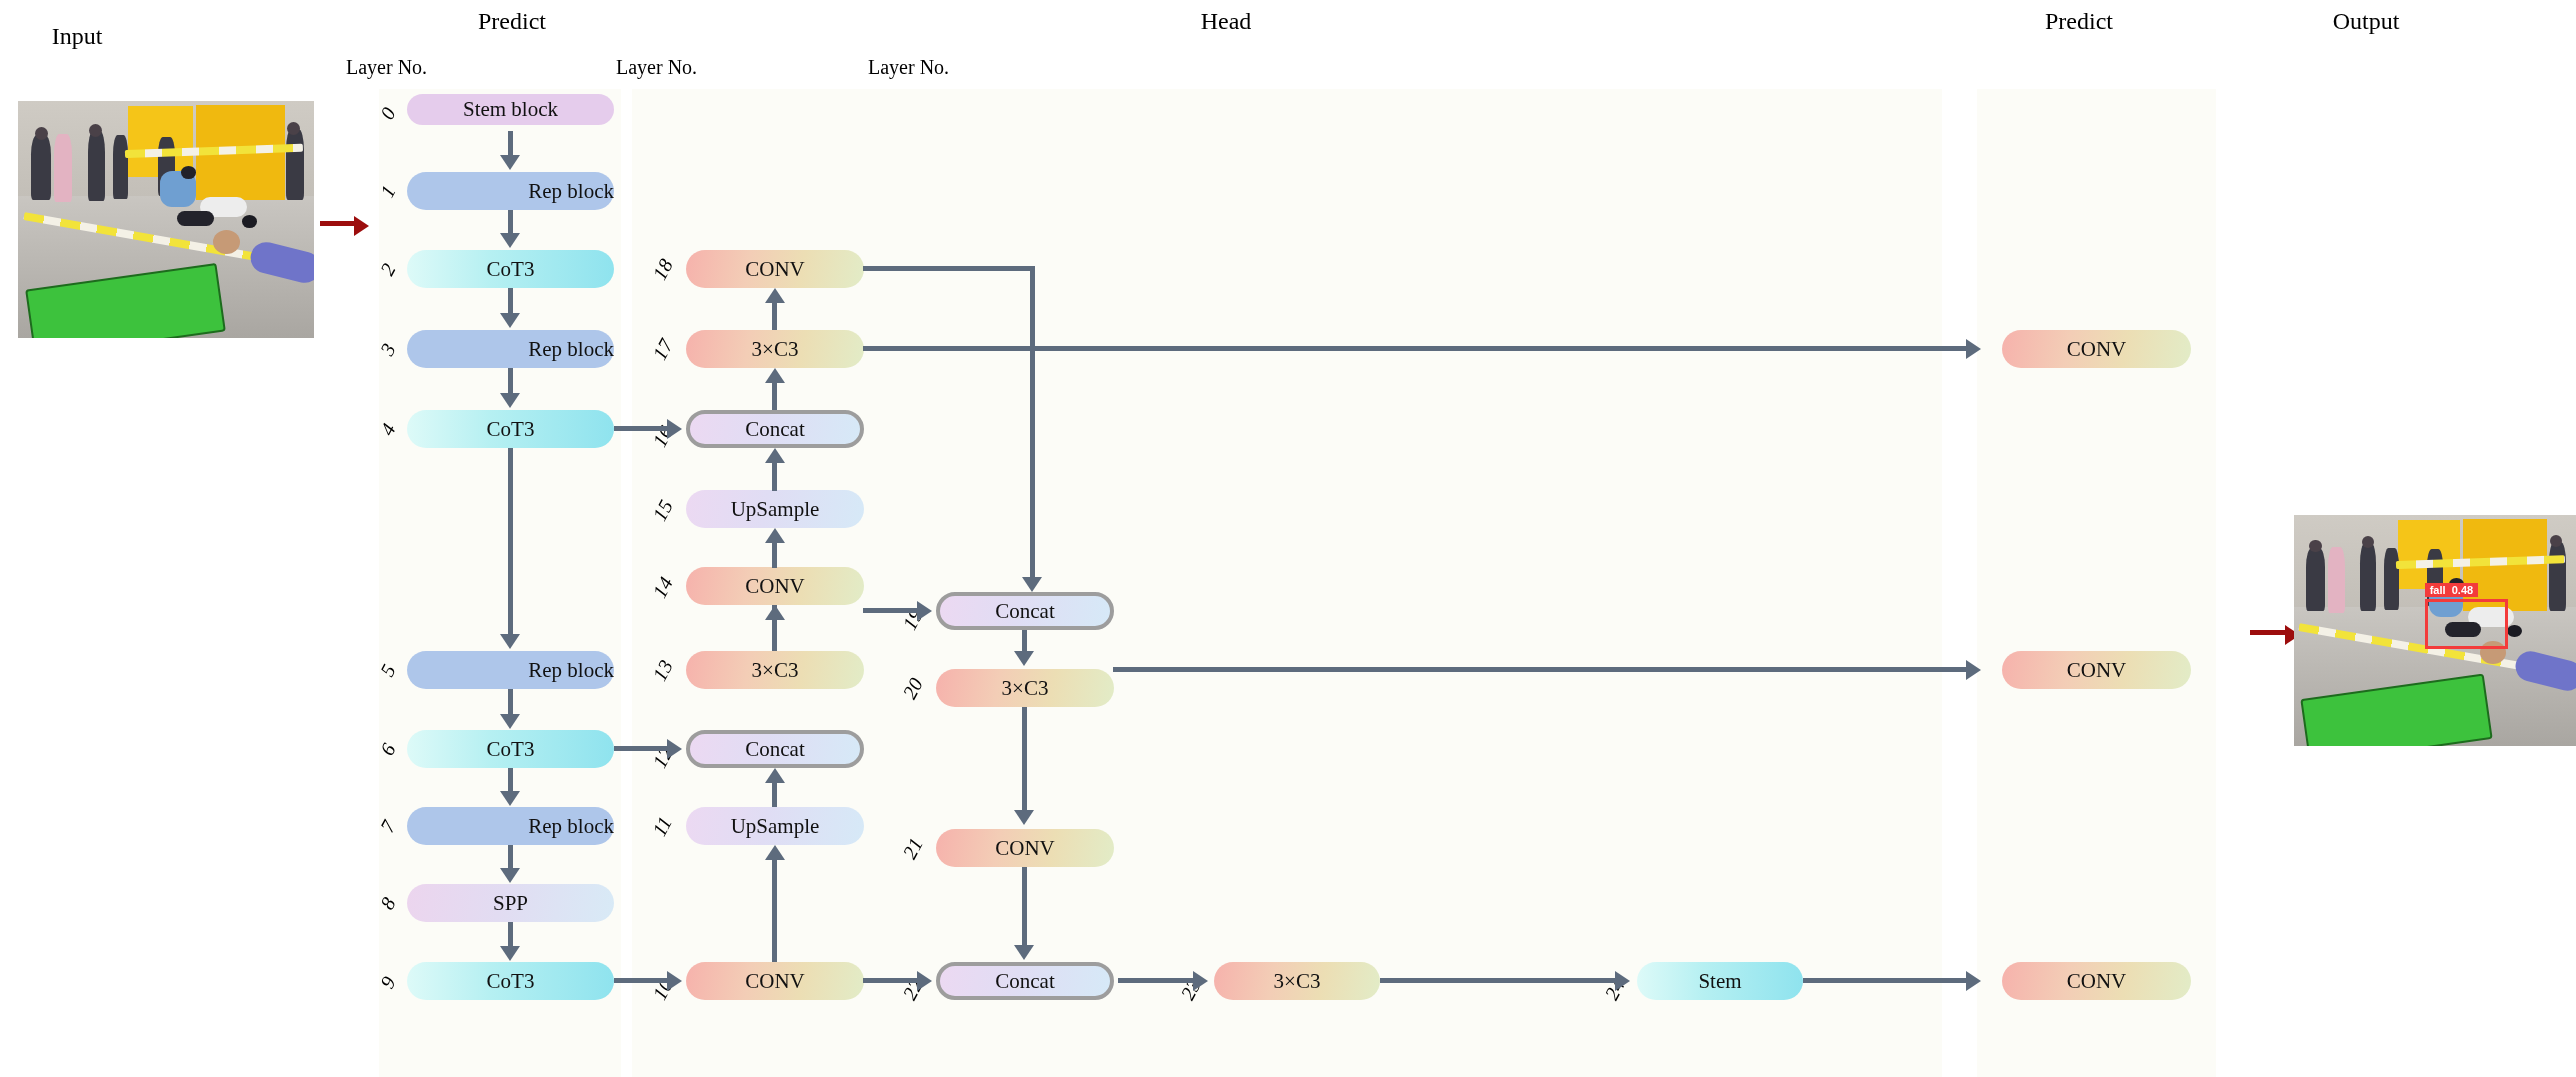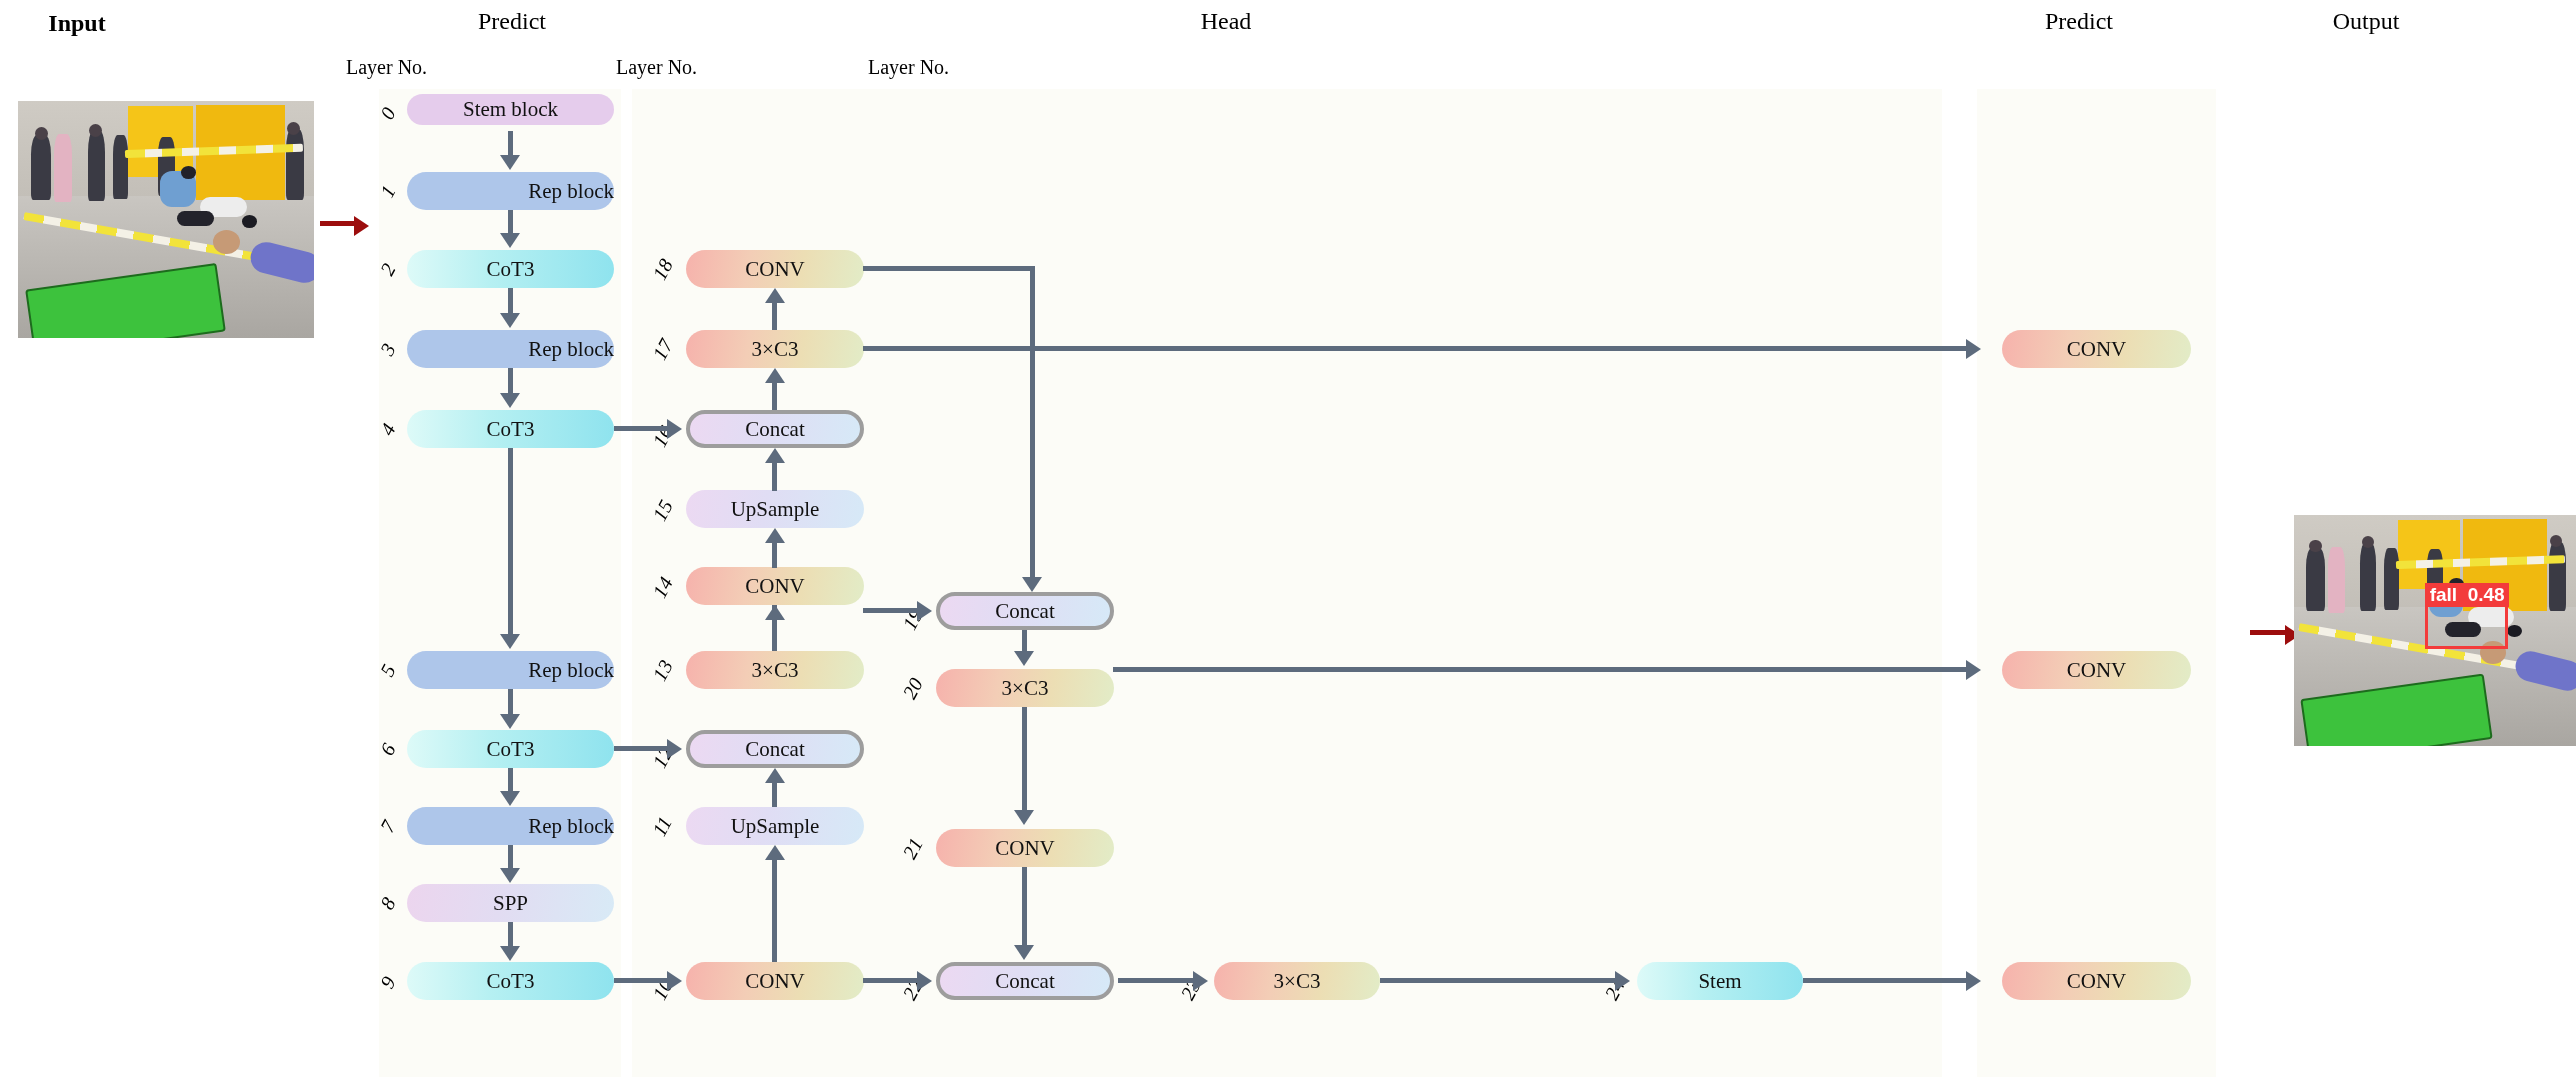--- a/index.html
+++ b/index.html
@@ -93,33 +93,33 @@
   .sc-person{position:absolute;background:#3a3a44;border-radius:30% 30% 10% 10%;}
   .sc-head{position:absolute;background:#4a4148;border-radius:50%;}
   .sc-arm{position:absolute;background:#6f74c9;border-radius:24px;}
   .sc-hand{position:absolute;background:#c69a76;border-radius:50%;}
   .sc-fallen{position:absolute;background:#ededed;border-radius:24px;}
   .sc-fallen2{position:absolute;background:#23232b;border-radius:18px;}
   .bbox{position:absolute;border:3px solid #f33b3b;box-sizing:border-box;}
   .bbox-label{
     position:absolute;background:#f33b3b;color:#fff;
     font-family:"Liberation Sans","DejaVu Sans",sans-serif;
-    font-size:19px;font-weight:bold;padding:1.2px 4.7px;white-space:nowrap;
+    font-size:11px;font-weight:bold;padding:1.2px 4.7px;white-space:nowrap;
   }
 </style>
 </head>
 <body>
 
 <div id="stage">
 
   <div class="panel" style="left:379px;top:89px;width:242px;height:988px;"></div>
   <div class="panel" style="left:632px;top:89px;width:1310px;height:988px;"></div>
   <div class="panel" style="left:1977px;top:89px;width:239px;height:988px;"></div>
 
-  <div class="sec-title" style="left:77px;top:10px;font-weight:bold;">Input</div>
+  <div class="sec-title" style="left:77px;top:23px;">Input</div>
   <div class="sec-title" style="left:512px;top:8.3px;">Predict</div>
   <div class="sec-title" style="left:1226px;top:8.3px;">Head</div>
   <div class="sec-title" style="left:2079px;top:8.3px;">Predict</div>
   <div class="sec-title" style="left:2366px;top:8.3px;">Output</div>
 
   <div class="layerno" style="left:346px;top:56px;">Layer No.</div>
   <div class="layerno" style="left:616px;top:56px;">Layer No.</div>
   <div class="layerno" style="left:868px;top:56px;">Layer No.</div>
 
   <div class="photo" style="left:18px;top:101px;width:296px;height:237px;">

